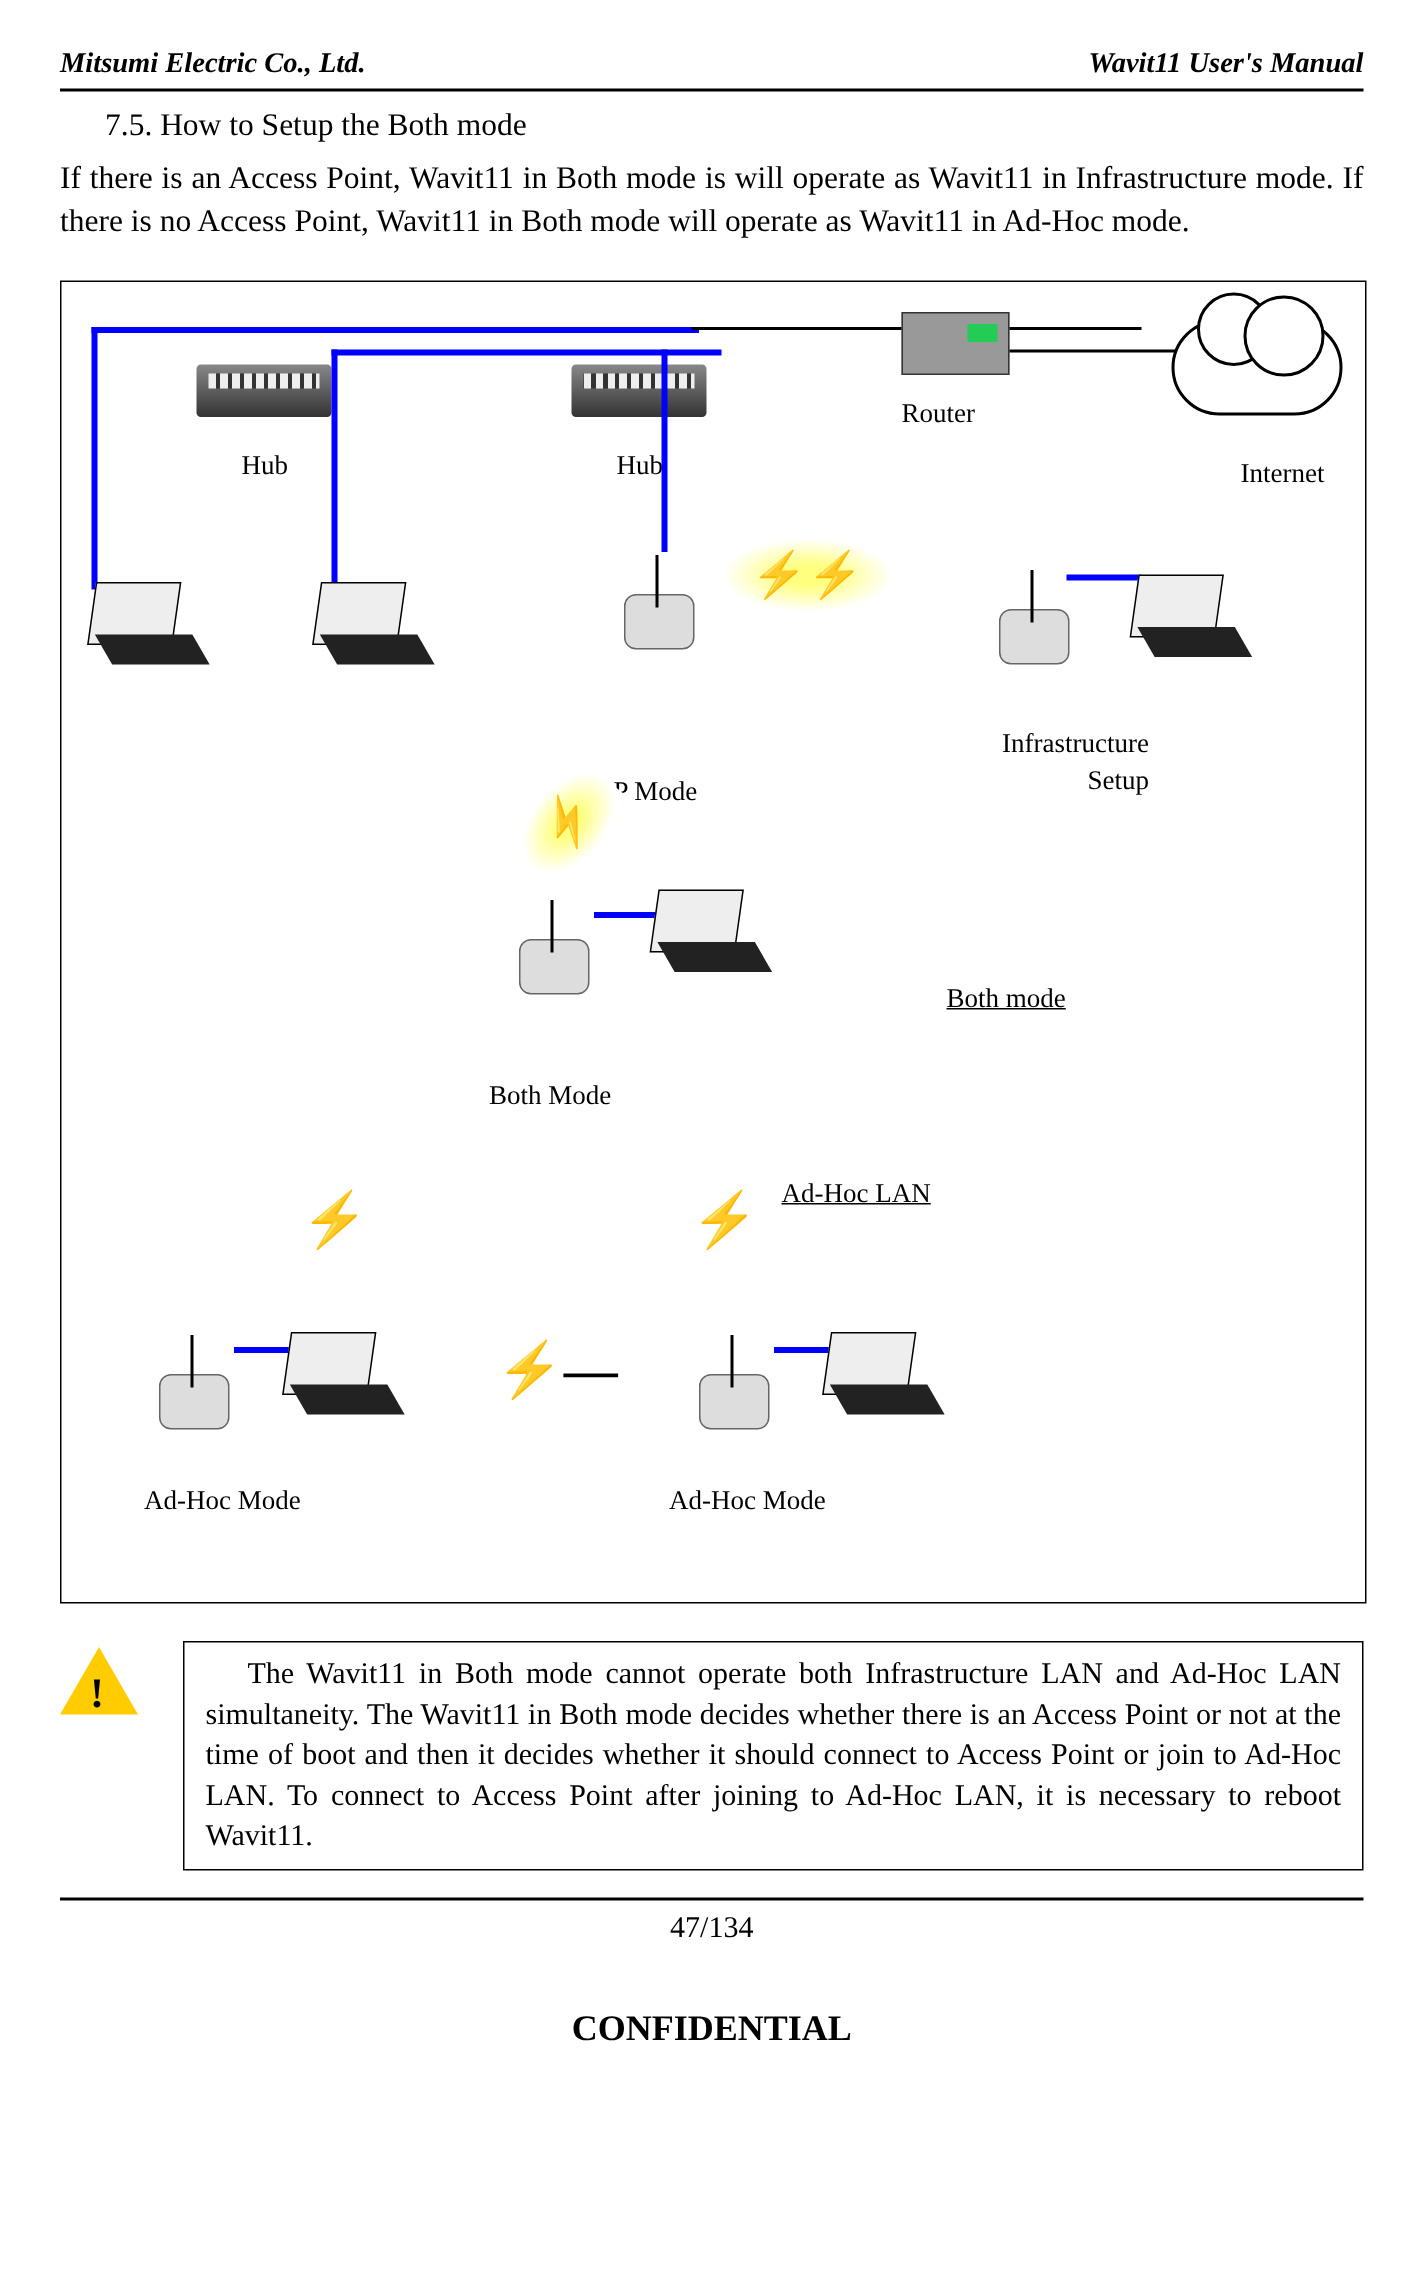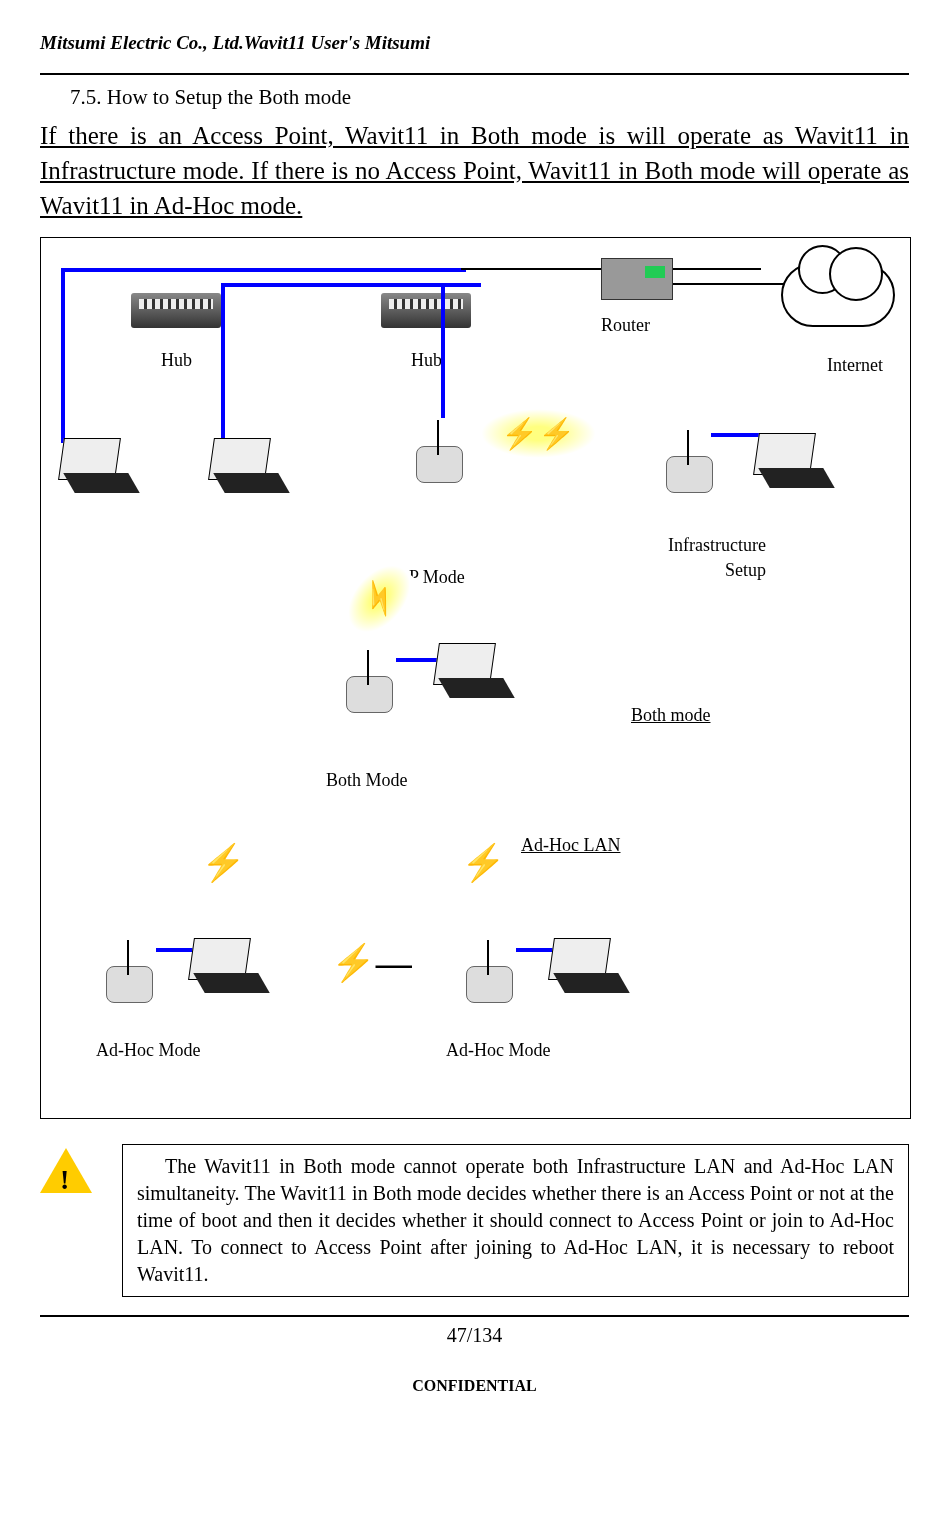--- a/index.html
+++ b/index.html
@@ -5,35 +5,35 @@
     body {
       font-family: "Times New Roman", serif;
       margin: 0;
       padding: 30px 40px;
       font-size: 19px;
       line-height: 1.4;
       color: #000;
     }
     .header-row {
       display: flex;
+      justify-content: space-between;
       font-weight: bold;
       font-style: italic;
       border-bottom: 2px solid #000;
-      padding-bottom: 16px;
+      padding-bottom: 2px;
       margin-bottom: 8px;
     }
     .section-heading {
       margin-left: 30px;
       font-size: 21px;
     }
     .body-text {
       text-align: justify;
-      font-size: 25px;
-      margin: 6px 0 14px 0;
-      text-decoration: underline;
+      font-size: 21px;
+      margin: 6px 0 24px 0;
     }
     .diagram-box {
       border: 1.5px solid #000;
       width: 100%;
       height: 880px;
       position: relative;
       margin: 0 auto;
       font-size: 18px;
     }
     .diagram-box > div {
@@ -142,30 +142,30 @@
     .footer-line {
       border-top: 2px solid #000;
       margin-top: 18px;
       padding-top: 4px;
       text-align: center;
       font-size: 20px;
     }
     .conf {
       text-align: center;
       font-weight: bold;
-      font-size: 16px;
-      margin-top: 26px;
+      font-size: 24px;
+      margin-top: 38px;
     }
   </style>
 </head>
 <body>
 
 <div class="header-row">
   <span>Mitsumi Electric Co., Ltd.</span>
-  <span>Wavit11 User's Mitsumi</span>
+  <span>Wavit11 User's Manual</span>
 </div>
 
 <div class="section-heading">7.5. How to Setup the Both mode</div>
 
 <div class="body-text">If there is an Access Point, Wavit11 in Both mode is will operate as Wavit11 in Infrastructure mode. If there is no Access Point, Wavit11 in Both mode will operate as Wavit11 in Ad-Hoc mode.</div>
 
 <div class="diagram-box">
 
   <div class="blueline" style="left:20px; top:30px; width:405px; height:4px;"></div>
   <div class="blueline" style="left:180px; top:45px; width:260px; height:4px;"></div>

